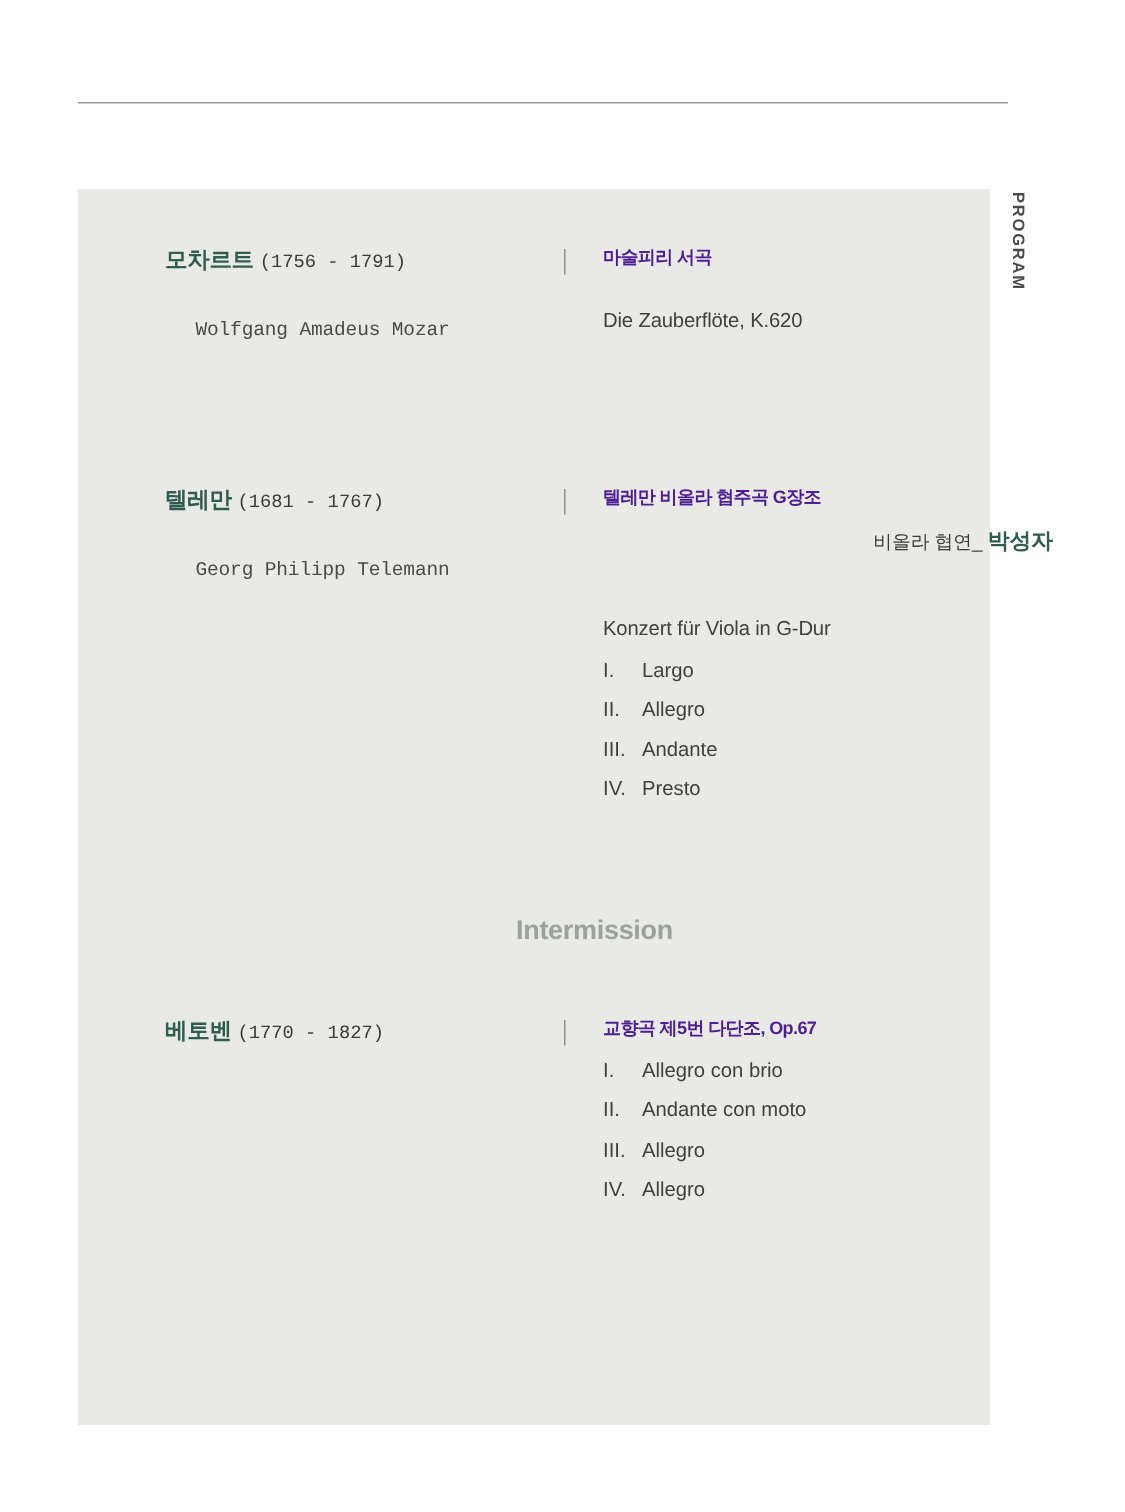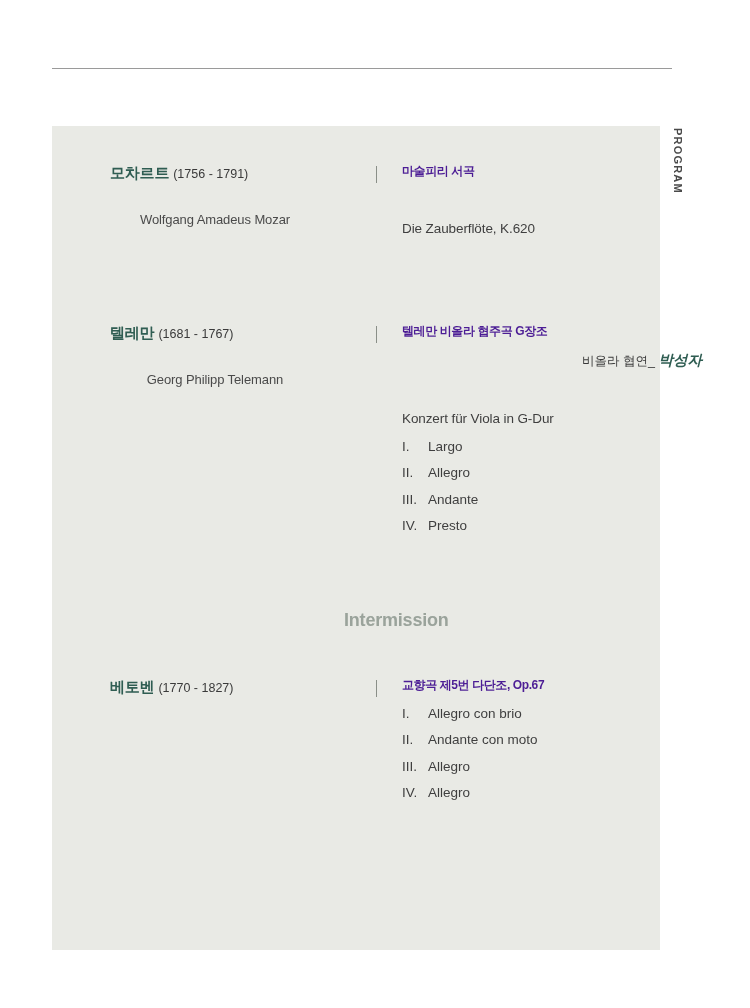--- a/index.html
+++ b/index.html
@@ -66,20 +66,21 @@
   }
   .entry-1 { top: 38px; }
   .entry-2 { top: 198px; }
   .entry-3 { top: 552px; }
 
   .composer-col {
     position: absolute;
     left: 0;
     top: 0;
     width: 210px;
+    font-family: Liberation Mono, monospace;
   }
   .composer-ko {
     font-size: 15px;
     font-weight: bold;
     color: #2f5d52;
     letter-spacing: -0.2px;
     display: inline;
   }
   .composer-years {
     font-size: 12.5px;
@@ -119,28 +120,27 @@
     text-align: right;
     margin-top: 12px;
     font-size: 12.5px;
     color: #3a3a3a;
     white-space: nowrap;
   }
   .soloist .name {
     font-size: 14.5px;
     font-weight: bold;
     color: #2f5d52;
-    font-style: italic;
   }
   .work-sub {
     font-size: 13.5px;
     color: #3f3f3f;
     letter-spacing: -0.1px;
   }
-  .entry-1 .work-sub { margin-top: 42px; }
+  .entry-1 .work-sub { margin-top: 27px; }
   .entry-2 .work-sub { margin-top: 41px; }
   .entry-3 .work-sub { margin-top: 31px; }
   .movements {
     margin-top: 8px;
   }
   .movement {
     font-size: 13.5px;
     color: #3f3f3f;
     line-height: 1.95;
     display: flex;

